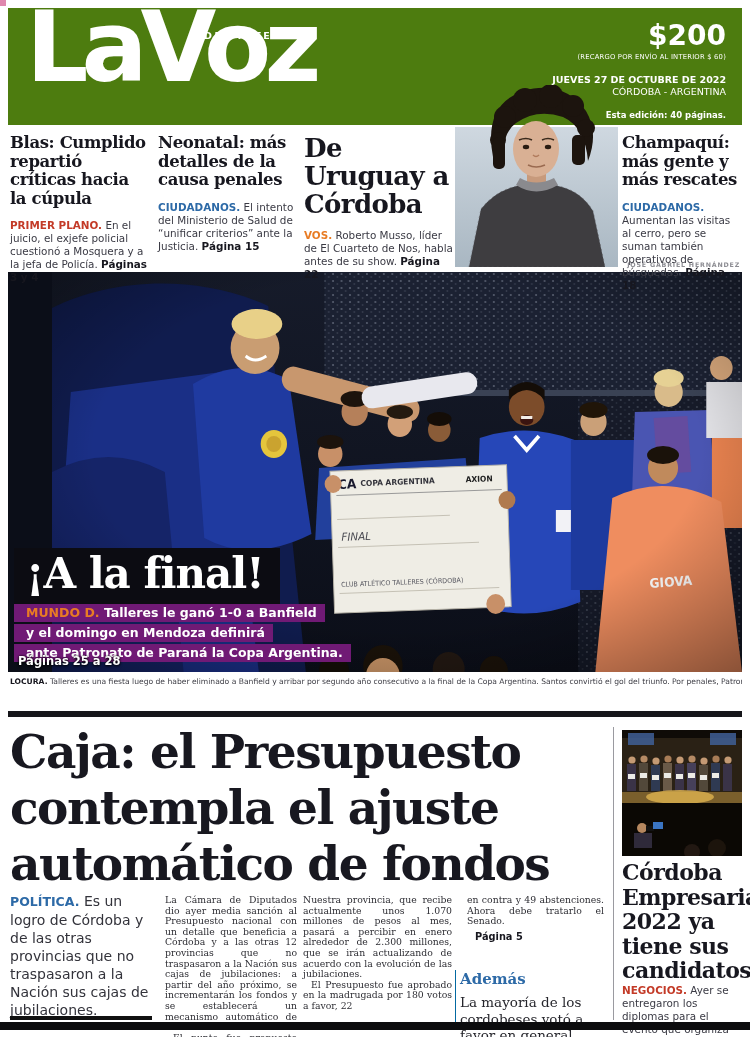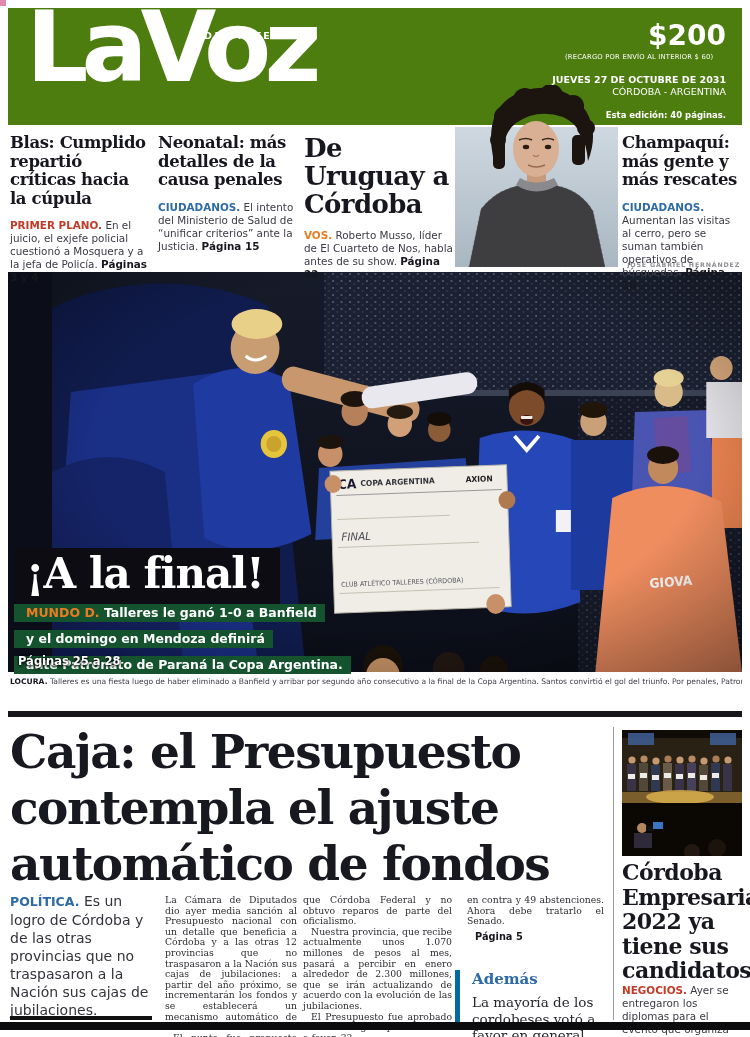--- a/index.html
+++ b/index.html
@@ -6,21 +6,21 @@
   html,body { width:750px; height:1037px; }
   body { background:#ffffff; font-family:"DejaVu Sans","Liberation Sans",sans-serif; position:relative; overflow:hidden; color:#17171f; }
   .abs { position:absolute; }
 
   
   .masthead { left:8px; top:8px; width:734px; height:117px; background:#4d7c0f; color:#fff; z-index:1; }
   .logo { position:absolute; left:18px; top:-12px; font-size:98px; font-weight:bold; letter-spacing:-7px; line-height:1.05; font-family:"DejaVu Sans","Liberation Sans",sans-serif; }
   .tagline { position:absolute; left:196px; top:22px; font-size:9.5px; font-weight:bold; letter-spacing:2.5px; }
   .mast-right { position:absolute; right:16px; top:12px; text-align:right; line-height:1.15; }
   .price { font-size:28px; font-weight:bold; }
-  .surcharge { font-size:6.8px; margin-top:2px; letter-spacing:.2px;text-align:center; }
+  .surcharge { font-size:6.8px; margin-top:2px; letter-spacing:.2px; }
   .mdate { font-size:9.5px; font-weight:bold; margin-top:13px; }
   .mplace { font-size:9.5px; margin-top:1px; }
   .medition { font-size:8.5px; font-weight:bold; margin-top:13px; }
   .mwebsite { font-size:20px; font-weight:bold; font-style:italic; margin-top:1px; letter-spacing:-.5px; }
 
   
   .portrait { left:455px; top:85px; width:163px; height:182px; z-index:5; }
 
   
   .story { top:134px; z-index:2; }
@@ -30,39 +30,39 @@
   .klabel { font-weight:bold; }
   .kred { color:#c33a27; } .kblue { color:#2d6aa7;margin-top:32px; } .korange { color:#e87c24; }
   .pgs { font-weight:bold; color:#17171f; }
   .credit { top:261px; right:10px; font-size:6.3px; letter-spacing:.8px; color:#8d8d93; font-weight:bold; }
 
   
   .photo { left:8px; top:272px; width:734px; height:400px; overflow:hidden; background:#0b0e18;padding-left:44px; }
   .photo svg { display:block; width:100%; height:100%; }
   .feat-head { position:absolute; left:6px; top:276px; background:#0c0c12; color:#fff; font-family:"DejaVu Serif","Liberation Serif",serif; font-weight:bold; font-size:42px; line-height:1.05; padding:4px 16px 9px 12px; letter-spacing:-1px; }
   .deck { position:absolute; left:6px; top:330px; width:420px; }
-  .deck .dl { display:inline-block; background:#14532d; color:#fff; font-size:12.5px; font-weight:bold; line-height:15px; padding:1px 8px 2px 12px; margin-bottom:6px; }
+  .deck .dl { display:inline-block; background:#701a75; color:#fff; font-size:12.5px; font-weight:bold; line-height:15px; padding:1px 8px 2px 12px; margin-bottom:0; }
   .feat-pgs { position:absolute; left:10px; top:382px; color:#fff; font-weight:bold; font-size:11.5px; text-shadow:0 1px 3px #000,0 0 2px #000; }
 
   .caption { left:10px; top:677px; width:732px; font-size:7.6px; color:#3c3c44; white-space:nowrap; overflow:hidden; }
   .caption b { color:#17171f; }
 
   .rule-thick { left:8px; top:711px; width:734px; height:6px; background:#16161a; }
 
   
   .main-head { left:10px; top:724px; width:600px; font-family:"DejaVu Serif","Liberation Serif",serif; font-weight:bold; font-size:47px; line-height:56px; letter-spacing:-1.5px; color:#181820; }
   .vdiv { left:613px; top:727px; width:1px; height:293px; background:#9a9aa0; }
   .intro { left:10px; top:892px; width:148px; font-size:14px; line-height:18px; color:#33333b; }
   .intro .klabel { font-size:12.5px; }
   .intro-rule { left:10px; top:1016px; width:142px; height:3.5px; background:#111; }
   .bodycol { top:895px; font-family:"DejaVu Serif","Liberation Serif",serif; font-size:9.3px; line-height:10.6px; color:#2d2d33; text-align:justify; }
   .bodycol p + p { text-indent:8px; }
   .c1 { left:165px; width:132px; } .c2 { left:303px; width:149px; } .c3 { left:467px; width:137px; }
   .pageref { font-family:"DejaVu Sans","Liberation Sans",sans-serif; font-weight:bold; font-size:9.8px; margin-top:5px; text-align:left; color:#17171f; }
-  .ademas { left:455px; top:970px; width:150px; border-left:5px solid #0369a1; padding-left:12px; height:60px; }
+  .ademas { left:455px; top:970px; width:150px; border-left:1px solid #0369a1; padding-left:4px; height:60px; }
   .ademas h4 { font-family:"DejaVu Serif","Liberation Serif",serif; color:#2d6aa7; font-size:15px; font-weight:bold; }
   .ademas p { margin-top:6px; font-family:"DejaVu Serif","Liberation Serif",serif; font-size:13.5px; line-height:16.5px; color:#26262c; }
 
   
   .side-photo { left:622px; top:730px; width:120px; height:126px; }
   .side-photo svg { display:block; width:100%; height:100%; }
   .side-head { left:622px; top:860px; width:122px; font-family:"DejaVu Serif","Liberation Serif",serif; font-weight:bold; font-size:22px; line-height:24.5px; letter-spacing:-.5px; color:#17171f; }
   .side-kick { left:622px; top:984px; width:120px; font-size:10.4px; line-height:13px; color:#3a3a44; }
 
   .bottom-bar { left:0; top:1022px; width:750px; height:8px; background:#0c0c0e; z-index:9; }
@@ -72,21 +72,21 @@
 <body>
 
 <div class="abs corner-mark"></div>
 
 <header class="abs masthead">
   <div class="logo">LaVoz</div>
   <div class="tagline">DEL INTERIOR</div>
   <div class="mast-right">
     <div class="price">$200</div>
     <div class="surcharge">(RECARGO POR ENVÍO AL INTERIOR $ 60)</div>
-    <div class="mdate">JUEVES 27 DE OCTUBRE DE 2031</div>
+    <div class="mdate">JUEVES 27 DE OCTUBRE DE 2022</div>
     <div class="mplace">CÓRDOBA - ARGENTINA</div>
     <div class="medition">Esta edición: 40 páginas.</div>
     <div class="mwebsite">lavoz.com.ar</div>
   </div>
 </header>
 
 <div class="abs portrait">
   <svg viewBox="0 0 163 182" preserveAspectRatio="none">
     <defs>
       <linearGradient id="pbg" x1="0" y1="0" x2="0" y2="1">
@@ -254,21 +254,20 @@
 <div class="abs vdiv"></div>
 
 <p class="abs intro"><b class="klabel kblue">POLÍTICA.</b> <span>Es un logro de Córdoba y de las otras provincias que no traspasaron a la Nación sus cajas de jubilaciones.</span></p>
 <div class="abs intro-rule"></div>
 
 <div class="abs bodycol c1">
   <p>La Cámara de Diputados dio ayer media sanción al Presupuesto nacional con un detalle que beneficia a Córdoba y a las otras 12 provincias que no traspasaron a la Nación sus cajas de jubilaciones: a partir del año próximo, se incrementarán los fondos y se establecerá un mecanismo automático de actualización.</p>
   <p>El punto fue propuesto por el blo-</p>
 </div>
 <div class="abs bodycol c2">
-  <p>que Córdoba Federal y no obtuvo reparos de parte del oficialismo.</p>
   <p>Nuestra provincia, que recibe actualmente unos 1.070 millones de pesos al mes, pasará a percibir en enero alrededor de 2.300 millones, que se irán actualizando de acuerdo con la evolución de las jubilaciones.</p>
   <p>El Presupuesto fue aprobado en la madrugada por 180 votos a favor, 22</p>
 </div>
 <div class="abs bodycol c3">
   <p>en contra y 49 abstenciones. Ahora debe tratarlo el Senado.</p>
   <p class="pageref">Página 5</p>
 </div>
 
 <div class="abs ademas">
   <h4>Además</h4>

